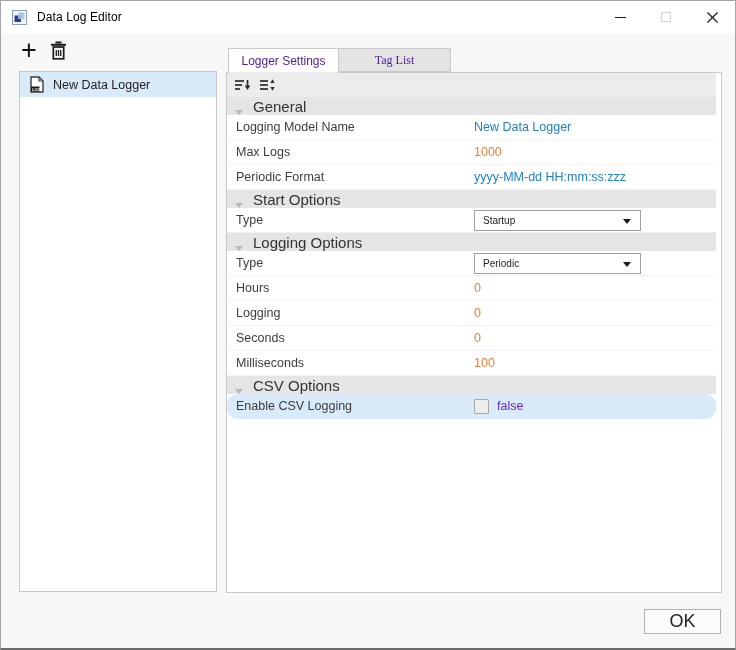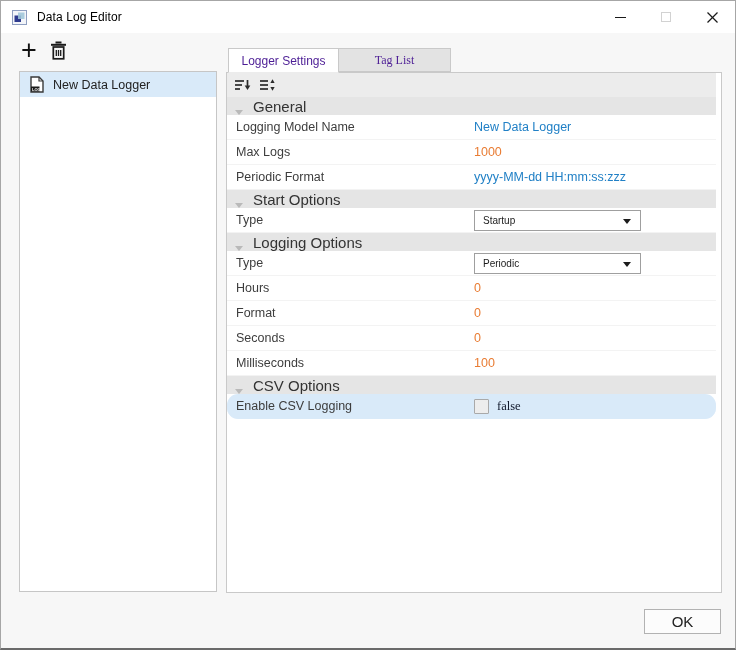--- a/index.html
+++ b/index.html
@@ -88,21 +88,21 @@
   }
 
   .row {
     height: 25px; display: flex; align-items: center;
     font-size: 12.5px; background: #fff;
     border-bottom: 1px solid #f3f3f3;
   }
   .row-label { flex: 0 0 247px; padding-left: 9px; color: #3d3d3d; }
   .val.link { color: #2180c6; }
   .val.number { color: #e97c33; }
-  .val.bool { color: #0f172a; font-family: Liberation Serif, serif; }
+  .val.bool { color: #6d28d9; }
   .row.highlight { background: #d9eaf9; border-bottom-color: #d9eaf9; border-radius: 11px; }
 
   .dropdown {
     position: relative; width: 167px; height: 21px;
     background: #fff; border: 1px solid #9f9f9f;
     display: flex; align-items: center; padding-left: 8px;
     font-size: 10px; color: #1c1c1c; cursor: pointer;
   }
   .dd-arrow {
     position: absolute; right: 9px; top: 8px;
@@ -116,21 +116,21 @@
     background: #ededed; border: 1px solid #a9a9a9; border-radius: 1px;
     cursor: pointer;
   }
 
   
   .ok-button {
     position: absolute; left: 643px; top: 608px;
     width: 77px; height: 25px;
     background: #fcfcfc; border: 1px solid #b2b2b2;
     display: flex; align-items: center; justify-content: center;
-    font-size: 15px; color: #222; cursor: pointer;
+    font-size: 18px; color: #222; cursor: pointer;
   }
 </style>
 </head>
 <body>
 
 <div class="window">
 
   <div class="titlebar">
     <svg class="app-icon" viewBox="0 0 15 15">
       <rect x="0.5" y="0.5" width="14" height="14" fill="#f3f5f9" stroke="#8e9ec0"></rect>
@@ -249,21 +249,21 @@
         <div class="dropdown">
           <span>Periodic</span>
           <span class="dd-arrow"></span>
         </div>
       </div>
       <div class="row">
         <span class="row-label">Hours</span>
         <span class="val number">0</span>
       </div>
       <div class="row">
-        <span class="row-label">Format</span>
+        <span class="row-label">Logging</span>
         <span class="val number">0</span>
       </div>
       <div class="row">
         <span class="row-label">Seconds</span>
         <span class="val number">0</span>
       </div>
       <div class="row">
         <span class="row-label">Milliseconds</span>
         <span class="val number">100</span>
       </div>

